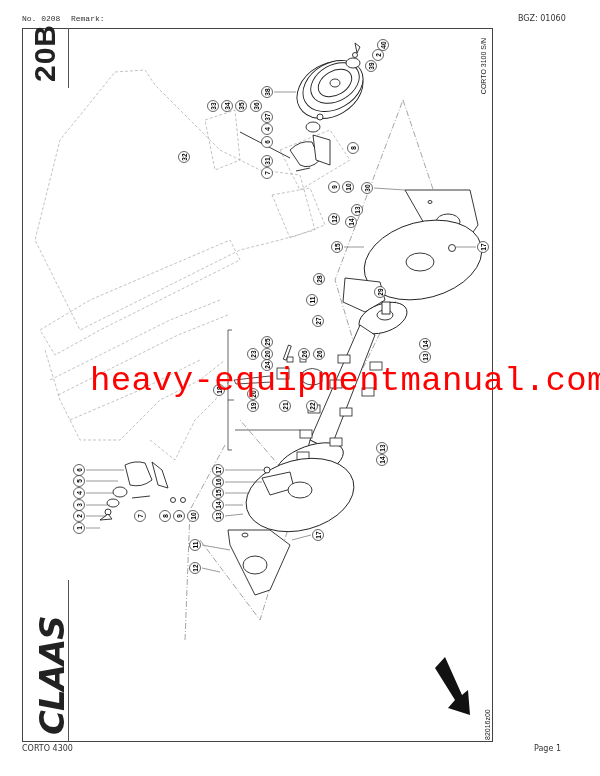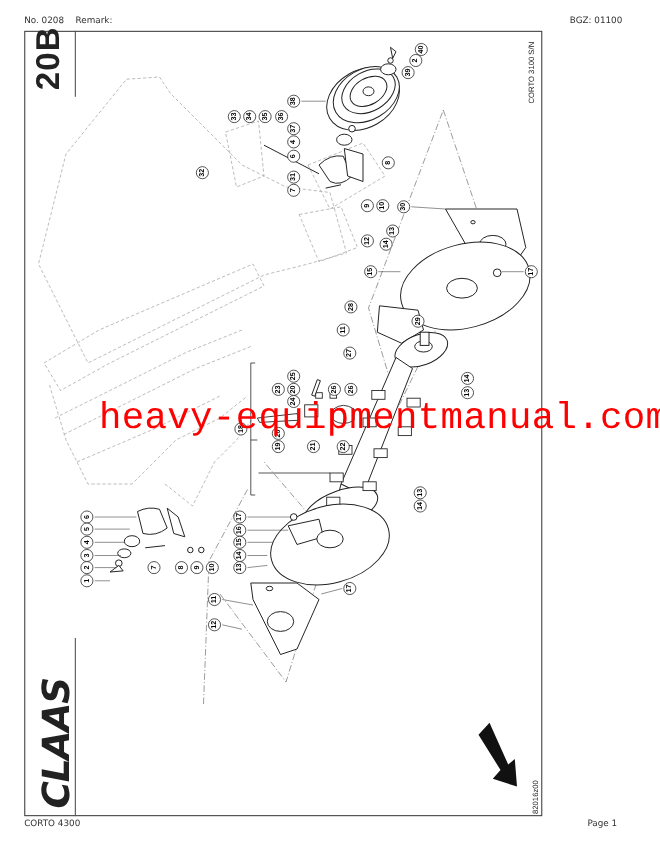--- a/index.html
+++ b/index.html
@@ -1,39 +1,39 @@
 <!DOCTYPE html>
 <html><head>
 <meta charset="utf-8">
 <style>
   html,body{margin:0;padding:0;background:#fff;}
   body{width:600px;height:776px;position:relative;overflow:hidden;font-family:"DejaVu Sans",sans-serif;color:#222;}
   .hdr-left{position:absolute;left:22px;top:14px;font-size:8px;color:#333;font-family:"DejaVu Sans",sans-serif;}
-  .hdr-left span{margin-right:8px;}
+  .hdr-left span{margin-right:8px;font-family:Liberation Mono, monospace;}
   .hdr-right{position:absolute;left:518px;top:14px;font-size:8px;color:#333;}
   .ftr-left{position:absolute;left:22px;top:744px;font-size:8px;color:#333;}
   .ftr-right{position:absolute;left:534px;top:744px;font-size:8px;color:#333;}
   .frame{position:absolute;left:22px;top:28px;width:471px;height:714px;border:1px solid #444;box-sizing:border-box;}
   .divider{position:absolute;left:68px;width:1px;background:#555;}
   .sheet-id{position:absolute;left:18px;top:40px;font-size:30px;font-weight:bold;transform:rotate(-90deg);transform-origin:left top;top:82px;left:28px;font-family:"Liberation Sans",sans-serif;letter-spacing:1px;}
   .sn-label{position:absolute;left:480px;top:38px;font-size:7px;transform:rotate(-90deg) translateX(-100%);transform-origin:left top;white-space:nowrap;font-family:"Liberation Sans",sans-serif;}
   .drawing-no{position:absolute;left:484px;top:740px;font-size:7px;transform:rotate(-90deg);transform-origin:left top;white-space:nowrap;font-family:"Liberation Sans",sans-serif;}
   .logo{position:absolute;left:32px;top:735px;font-size:34px;font-weight:900;font-style:italic;transform:rotate(-90deg);transform-origin:left top;white-space:nowrap;letter-spacing:-1px;font-family:"DejaVu Sans",sans-serif;}
   svg.diagram{position:absolute;left:0;top:0;}
   .callout text{font-size:6.5px;font-family:"Liberation Sans",sans-serif;font-weight:bold;}
   .watermark{position:absolute;left:90px;top:362px;font-size:34px;color:#ff0000;font-family:Liberation Mono, monospace;white-space:nowrap;letter-spacing:0.3px;}
 </style>
 </head>
 <body>
 
 <div class="hdr-left">
   <span>No. 0208</span>
   <span>Remark:</span>
 </div>
-<div class="hdr-right">BGZ: 01100</div>
+<div class="hdr-right">BGZ: 01060</div>
 
 <div class="frame"></div>
 <div class="divider" style="top:28px;height:60px;"></div>
 <div class="divider" style="top:580px;height:162px;"></div>
 
 <div class="sheet-id">20B</div>
 <div class="sn-label">CORTO 3100 S/N</div>
 <div class="drawing-no">82016z00</div>
 <div class="logo">CLAAS</div>
 

